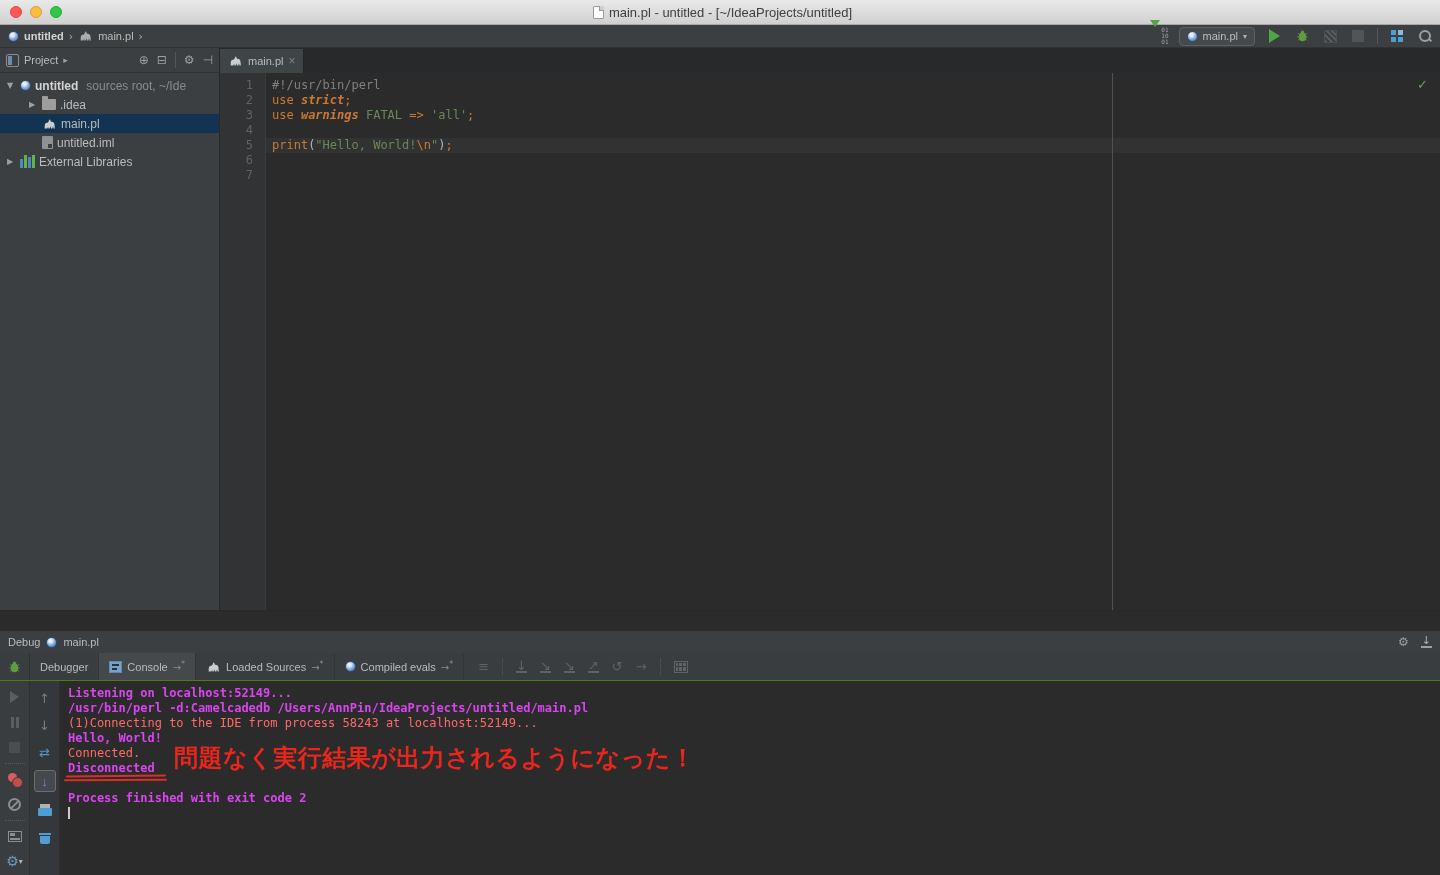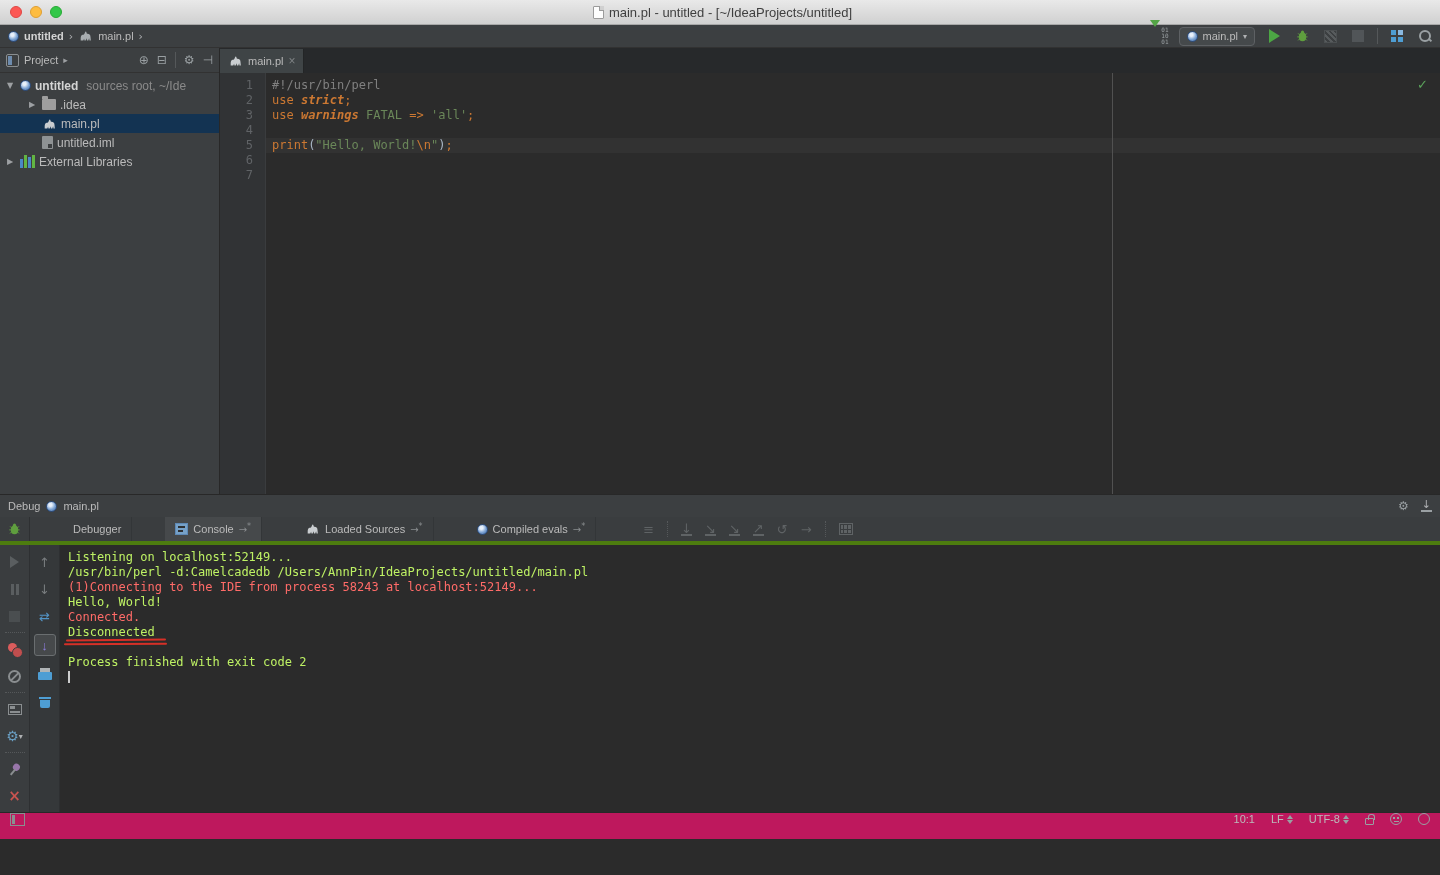--- a/index.html
+++ b/index.html
@@ -53,21 +53,21 @@
   .search-ic { position:relative; width:14px; height:14px; }
   .search-ic::before { content:""; position:absolute; left:1px; top:1px; width:8px; height:8px;
     border:2px solid #9AA0A3; border-radius:50%; }
   .search-ic::after { content:""; position:absolute; left:10px; top:10px; width:4px; height:2px;
     background:#9AA0A3; transform:rotate(45deg); }
   .struct-ic { display:grid; grid-template-columns:5px 5px; grid-gap:2px; }
   .struct-ic i { width:5px; height:5px; background:#4E9ED4; }
   .struct-ic i:nth-child(2){ background:#89B8E0; }
 
   
-  .workspace { display:flex; height:446px; }
+  .workspace { display:flex; height:562px; }
   .project-panel { width:220px; background:#3C3F41; border-right:1px solid #282828;
     display:flex; flex-direction:column; }
   .panel-header { height:25px; display:flex; align-items:center; gap:5px; padding:0 6px;
     font-size:11px; color:#BBBBBB; border-bottom:1px solid #323232; }
   .ph-icons { margin-left:auto; display:flex; align-items:center; gap:8px; color:#9AA0A3;
     font-size:12px; font-family:"DejaVu Sans",sans-serif; }
   .proj-ic { width:13px; height:13px; border:1px solid #8A8E90; border-radius:2px; position:relative; }
   .proj-ic::before { content:""; position:absolute; left:1px; top:1px; bottom:1px; width:4px; background:#6E8CAE; }
   .tree { flex:1; padding-top:3px; font-size:12px; color:#BBBBBB; overflow:hidden; }
   .trow { height:19px; display:flex; align-items:center; gap:4px; padding-left:4px; white-space:nowrap; }
@@ -103,26 +103,26 @@
   .t-cm{color:#808080;} .t-kw{color:#CC7832;font-weight:normal;}
   .t-pr{color:#CC7832;font-weight:bold;font-style:italic;}
   .t-op{color:#CC7832;} .t-st{color:#6A8759;} .t-es{color:#CC7832;} .t-pl{color:#A9B7C6;}
   .check { position:absolute; top:4px; right:12px; color:#5BA35B; font-size:13px; font-weight:bold;
     font-family:"DejaVu Sans",sans-serif; }
 
   
   .debug { height:318px; border-top:1px solid #282828; display:flex; flex-direction:column;
     background:#2B2B2B; }
   .dbg-header { height:22px; background:#3C3F41; display:flex; align-items:center; gap:6px;
-    padding:0 8px; font-size:11px; color:#BBBBBB; }
+    padding:0 8px; font-size:11px; color:#BBBBBB;margin-top:20px; }
   .dbg-header .right { margin-left:auto; display:flex; align-items:center; gap:12px;
     color:#9AA0A3; font-family:"DejaVu Sans",sans-serif; font-size:12px; }
   .min-ic { border-bottom:2px solid #9AA0A3; padding:0 1px; line-height:10px; font-size:11px; }
-  .dbg-tabs { height:28px; background:#3A3D3F; border-bottom:4px solid #4d7c0f;
-    display:flex; align-items:stretch; font-size:11px; color:#BBBBBB;gap:33px; }
+  .dbg-tabs { height:28px; background:#3A3D3F; border-bottom:1px solid #4d7c0f;
+    display:flex; align-items:stretch; font-size:11px; color:#BBBBBB; }
   .bug-slot { width:30px; display:flex; align-items:center; justify-content:center;
     border-right:1px solid #2E3032; }
   .dtab { display:flex; align-items:center; gap:5px; padding:0 10px; border-right:1px solid #333638; }
   .dtab.sel { background:#46494B; }
   .tab-arrow { color:#8A8E90; font-size:10px; font-family:"DejaVu Sans",sans-serif; }
   .tab-arrow::after { content:"*"; font-size:8px; vertical-align:super; }
   .console-ic { width:13px; height:12px; border:1px solid #5E89B5; background:#76A1C8; position:relative; }
   .console-ic::before { content:""; position:absolute; left:2px; top:2px; right:2px; height:2px; background:#2E3032; }
   .console-ic::after { content:""; position:absolute; left:2px; top:6px; width:5px; height:2px; background:#2E3032; }
   .steps { display:flex; align-items:center; gap:13px; margin-left:14px; color:#5F6365;
@@ -172,21 +172,21 @@
   .printer-ic::after { content:""; position:absolute; left:0; top:4px; width:14px; height:8px;
     background:#4E9ED4; border-radius:1px; }
   .trash-ic { width:12px; height:13px; position:relative; }
   .trash-ic::before { content:""; position:absolute; left:0; top:2px; width:12px; height:2px; background:#4E9ED4; }
   .trash-ic::after { content:""; position:absolute; left:1px; top:5px; width:10px; height:8px;
     background:#4E9ED4; border-radius:0 0 2px 2px; }
 
   .console-wrap { flex:1; position:relative; background:#2B2B2B; padding:5px 0 0 8px;
     font-family:"DejaVu Sans Mono","Liberation Mono",monospace; font-size:12px; line-height:15px; }
   .cline { height:15px; white-space:pre; }
-  .c-plain { color:#bef264; } .c-red { color:#FF6B68; }
+  .c-plain { color:#d946ef;font-weight:bold; } .c-red { color:#FF6B68; }
   .ccursor { display:inline-block; width:2px; height:12px; background:#CCCCCC; margin-top:1px; }
   .jp-note { position:absolute; left:114px; top:70px; font-size:24px; font-weight:600;
     letter-spacing:0.5px; white-space:nowrap; }
   .red-stroke { position:absolute; height:2px; background:#D63027; border-radius:1px; }
 
   
   .statusbar { height:27px; background:#be185d; border-top:1px solid #282828;
     display:flex; align-items:flex-start; padding:0 10px; font-size:11px; color:#BBBBBB; }
   .tw-toggle { width:15px; height:13px; border:1px solid #8A8E90; position:relative; }
   .tw-toggle::before { content:""; position:absolute; left:1px; top:1px; bottom:1px; width:3px; background:#8A8E90; }
@@ -476,20 +476,21 @@
           <div class="cline c-red">(1)Connecting to the IDE from process 58243 at localhost:52149...</div>
           <div class="cline c-plain">Hello, World!</div>
           <div class="cline c-red">Connected.</div>
           <div class="cline c-plain">Disconnected</div>
           <div class="cline c-plain"></div>
           <div class="cline c-plain">Process finished with exit code 2</div>
         </div>
       <div class="cline"><span class="ccursor"></span></div>
       <div class="red-stroke" style="left:6px; top:94px; width:100px; transform:rotate(-0.6deg);"></div>
       <div class="red-stroke" style="left:4px; top:98px; width:103px; transform:rotate(-0.4deg);"></div>
+      <div class="jp-note" style="color: rgb(232, 38, 28);">問題なく実行結果が出力されるようになった！</div>
     </div>
   </div>
 </div>
 
 <div class="statusbar">
   <span class="tw-toggle"></span>
   <div class="sb-right">
     <span class="sb-item">10:1</span>
     <span class="sb-item">
       <span>LF</span>

